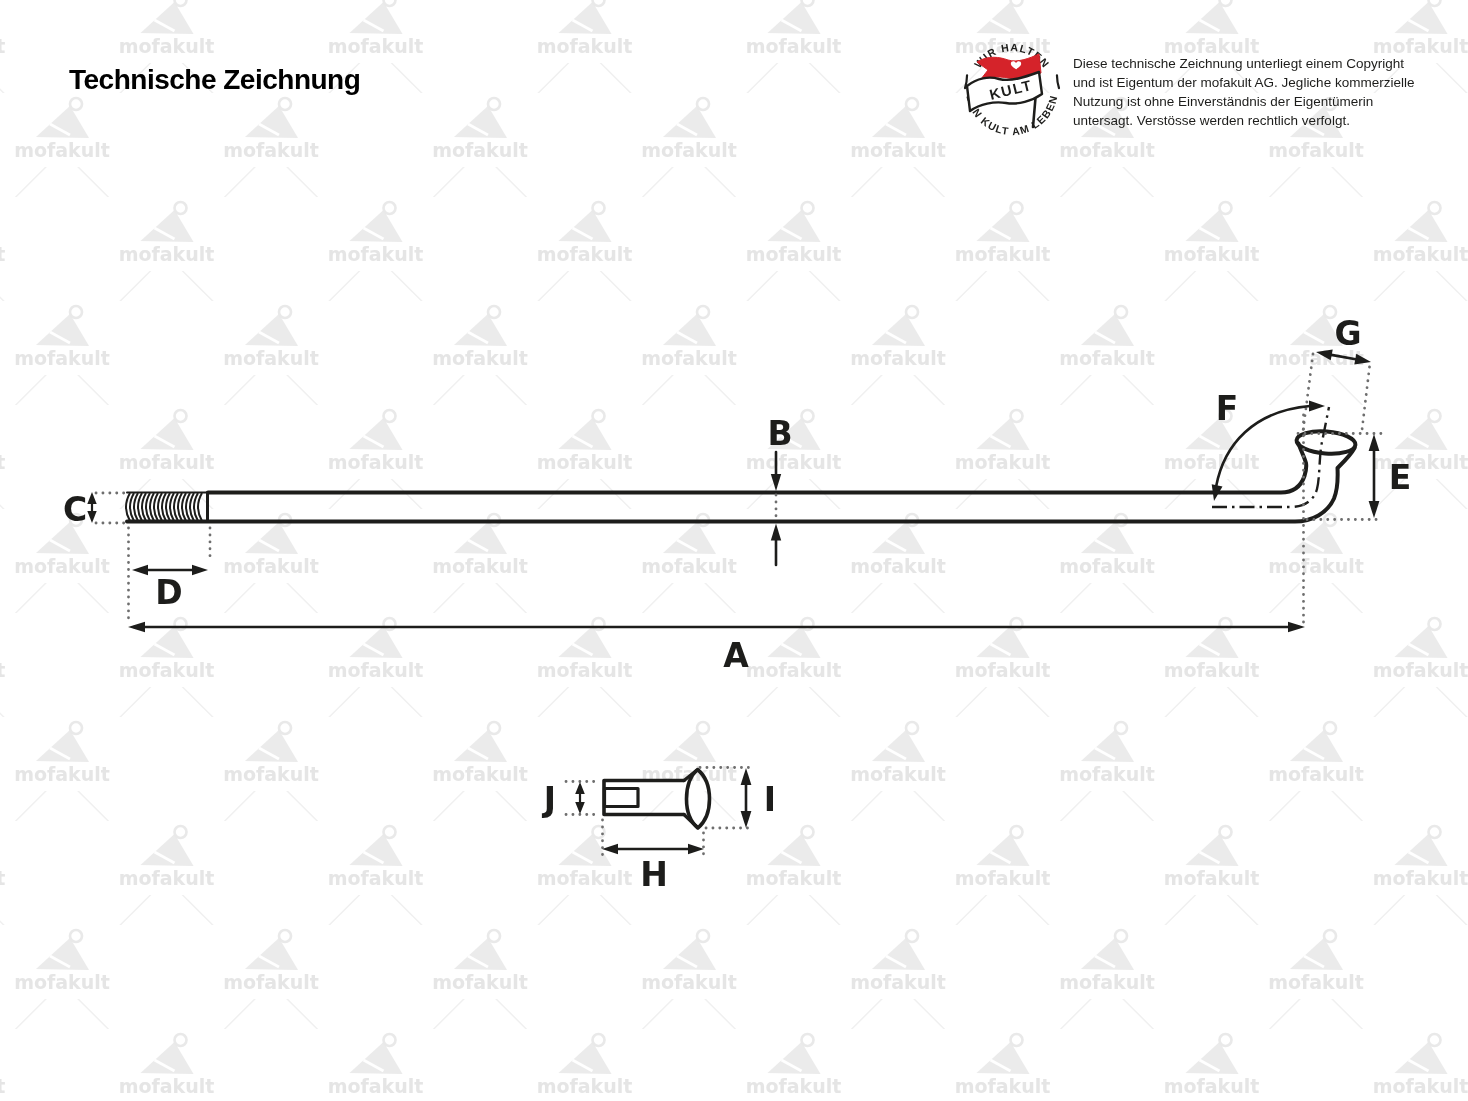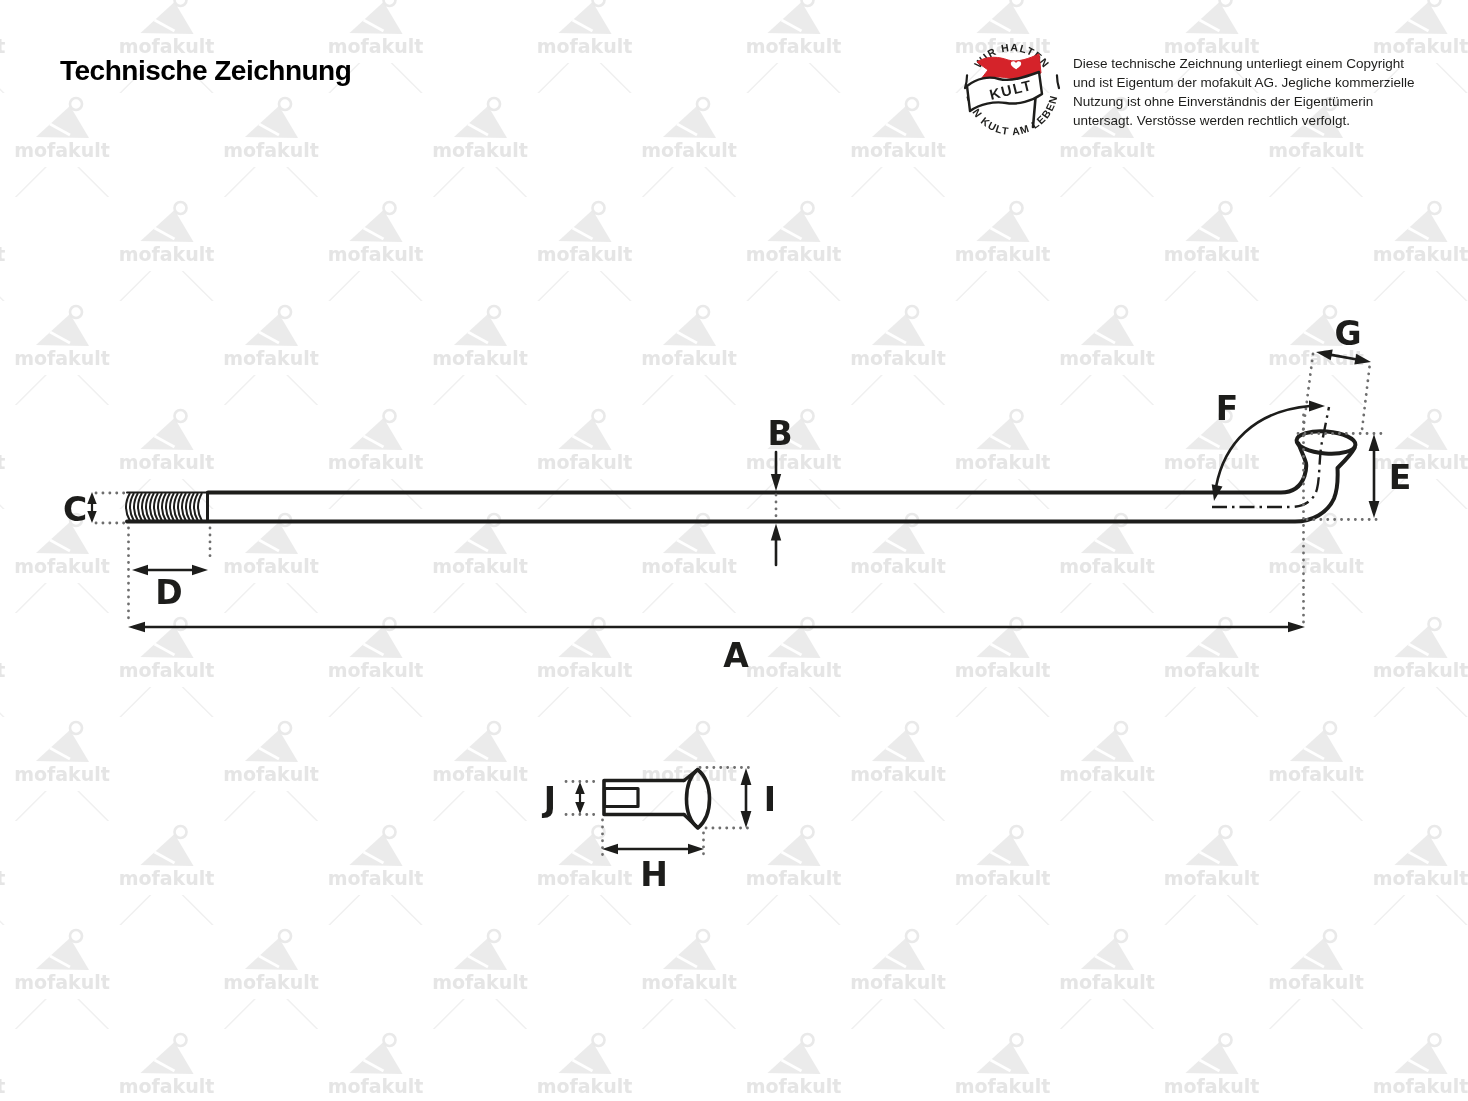--- a/index.html
+++ b/index.html
@@ -1,19 +1,19 @@
 <!DOCTYPE html>
 <html><head>
 <meta charset="utf-8">
 <style>
   html,body{margin:0;padding:0;background:#fff;}
   .page{position:relative;width:1468px;height:1101px;background:#ffffff;overflow:hidden;
         font-family:"Liberation Sans", sans-serif;}
   .layer{position:absolute;left:0;top:0;}
-  .page-title{position:absolute;left:60px;top:55px;margin:0;font-size:28px;font-weight:700;
+  .page-title{position:absolute;left:60px;top:55px;margin:9px;font-size:28px;font-weight:700;
               letter-spacing:-0.5px;color:#000;}
   .copyright{position:absolute;left:1073px;top:55px;width:352px;font-size:13.5px;
              line-height:1.4;color:#1d1d1b;}
   .copyright b{font-weight:400;margin-top:24px;}
   .badge-svg{position:absolute;left:955px;top:32px;}
   .badge-arc-text{font:700 10.5px "Liberation Sans", sans-serif;fill:#1d1d1b;letter-spacing:1.2px;}
   .badge-kult{font:700 14.5px "Liberation Sans", sans-serif;fill:#1d1d1b;letter-spacing:1.5px;}
   .wm-text{font:700 19px "DejaVu Sans", sans-serif;fill:#e5e5e5;text-anchor:middle;}
   .dim-label{font:700 33px "DejaVu Sans", sans-serif;fill:#1d1d1b;text-anchor:middle;}
   .ink{stroke:#1d1d1b;fill:none;stroke-linecap:round;stroke-linejoin:round;}

